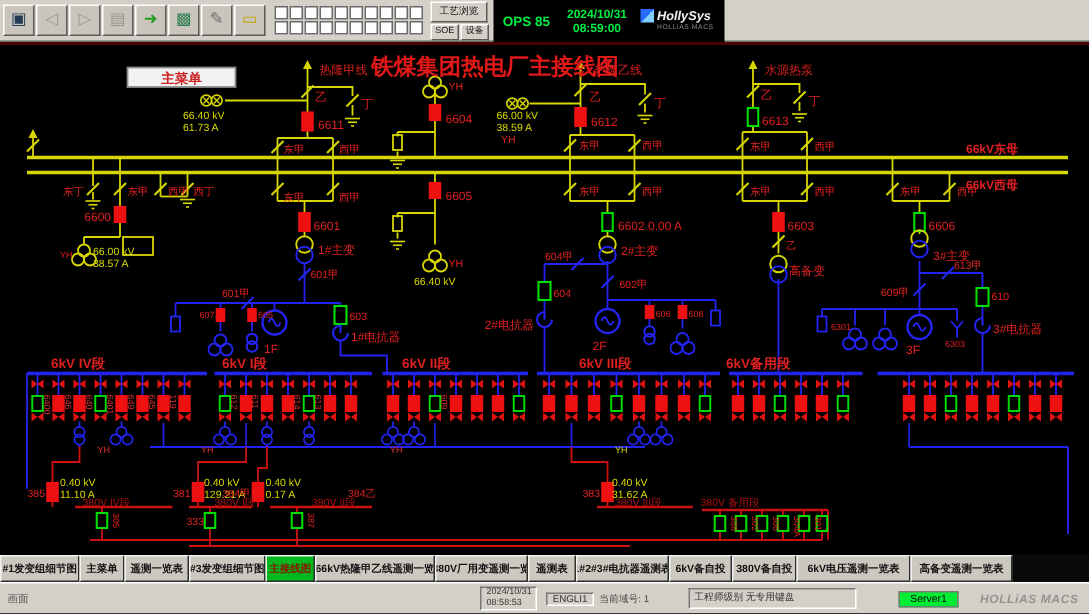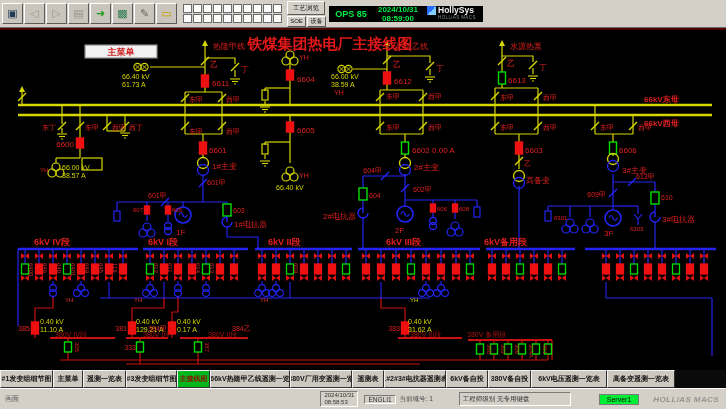--- a/index.html
+++ b/index.html
@@ -14,27 +14,27 @@
   .chk{background:#fdfdfd;border:1px solid #6a6a6a;box-sizing:border-box;}
   .tb-title{flex:1;height:22px;margin:0 4px;background:#dad6ce;border:1px solid;
     border-color:#7a7a7a #ffffff #ffffff #7a7a7a;display:flex;align-items:center;
     justify-content:center;font-size:9px;color:#1a1a1a;}
   .tb-proc{display:flex;flex-direction:column;margin-right:3px;}
   .btn3d{background:#d4d0c8;border:1px solid;border-color:#ffffff #5a5a5a #5a5a5a #ffffff;
     color:#111;text-align:center;}
   .tb-proc-top{width:36px;height:12px;font-size:6.5px;line-height:11px;}
   .tb-proc-row{display:flex;margin-top:1px;}
   .tb-proc-row .btn3d{height:9px;font-size:6px;line-height:8px;}
-  .blackstrip{height:16px;background:#000;display:flex;align-items:center;padding:0 2px;}
+  .blackstrip{height:28px;background:#000;display:flex;align-items:center;padding:0 2px;}
   .ops{width:40px;color:#00ee44;font-size:9px;font-weight:bold;text-align:center;}
   .dtbox{width:54px;color:#00ee44;font-size:8px;font-weight:bold;text-align:center;line-height:9px;}
   .logo{width:56px;display:flex;align-items:center;}
   .logo-ic{width:9px;height:9px;background:linear-gradient(135deg,#2a6cff 50%,#7fd0ff 50%);margin:0 2px 6px 2px;}
   .logo-txt{display:flex;flex-direction:column;}
-  .logo-name{color:#f0f0f0;font-size:8.5px;font-weight:bold;line-height:9px;}
+  .logo-name{color:#f0f0f0;font-size:8.5px;font-weight:bold;font-style:italic;line-height:9px;}
   .logo-sub{color:#8a8a8a;font-size:4.5px;letter-spacing:.4px;line-height:6px;}
   
   .diagram{height:342px;background:#000;border-top:2px solid #4d0000;box-sizing:border-box;position:relative;}
   .diagram svg{display:block;}
   
   .navbar{height:18px;display:flex;background:#000;}
   .nav-btn{height:18px;box-sizing:border-box;border:1px solid;border-color:#f2f2f2 #2e2e2e #2e2e2e #f2f2f2;
     background:#ccc8c0;color:#111;font-size:7px;font-weight:bold;display:flex;align-items:center;
     justify-content:center;white-space:nowrap;overflow:hidden;cursor:default;}
   .nav-btn.active{background:#00b81e;color:#8a1500;}

